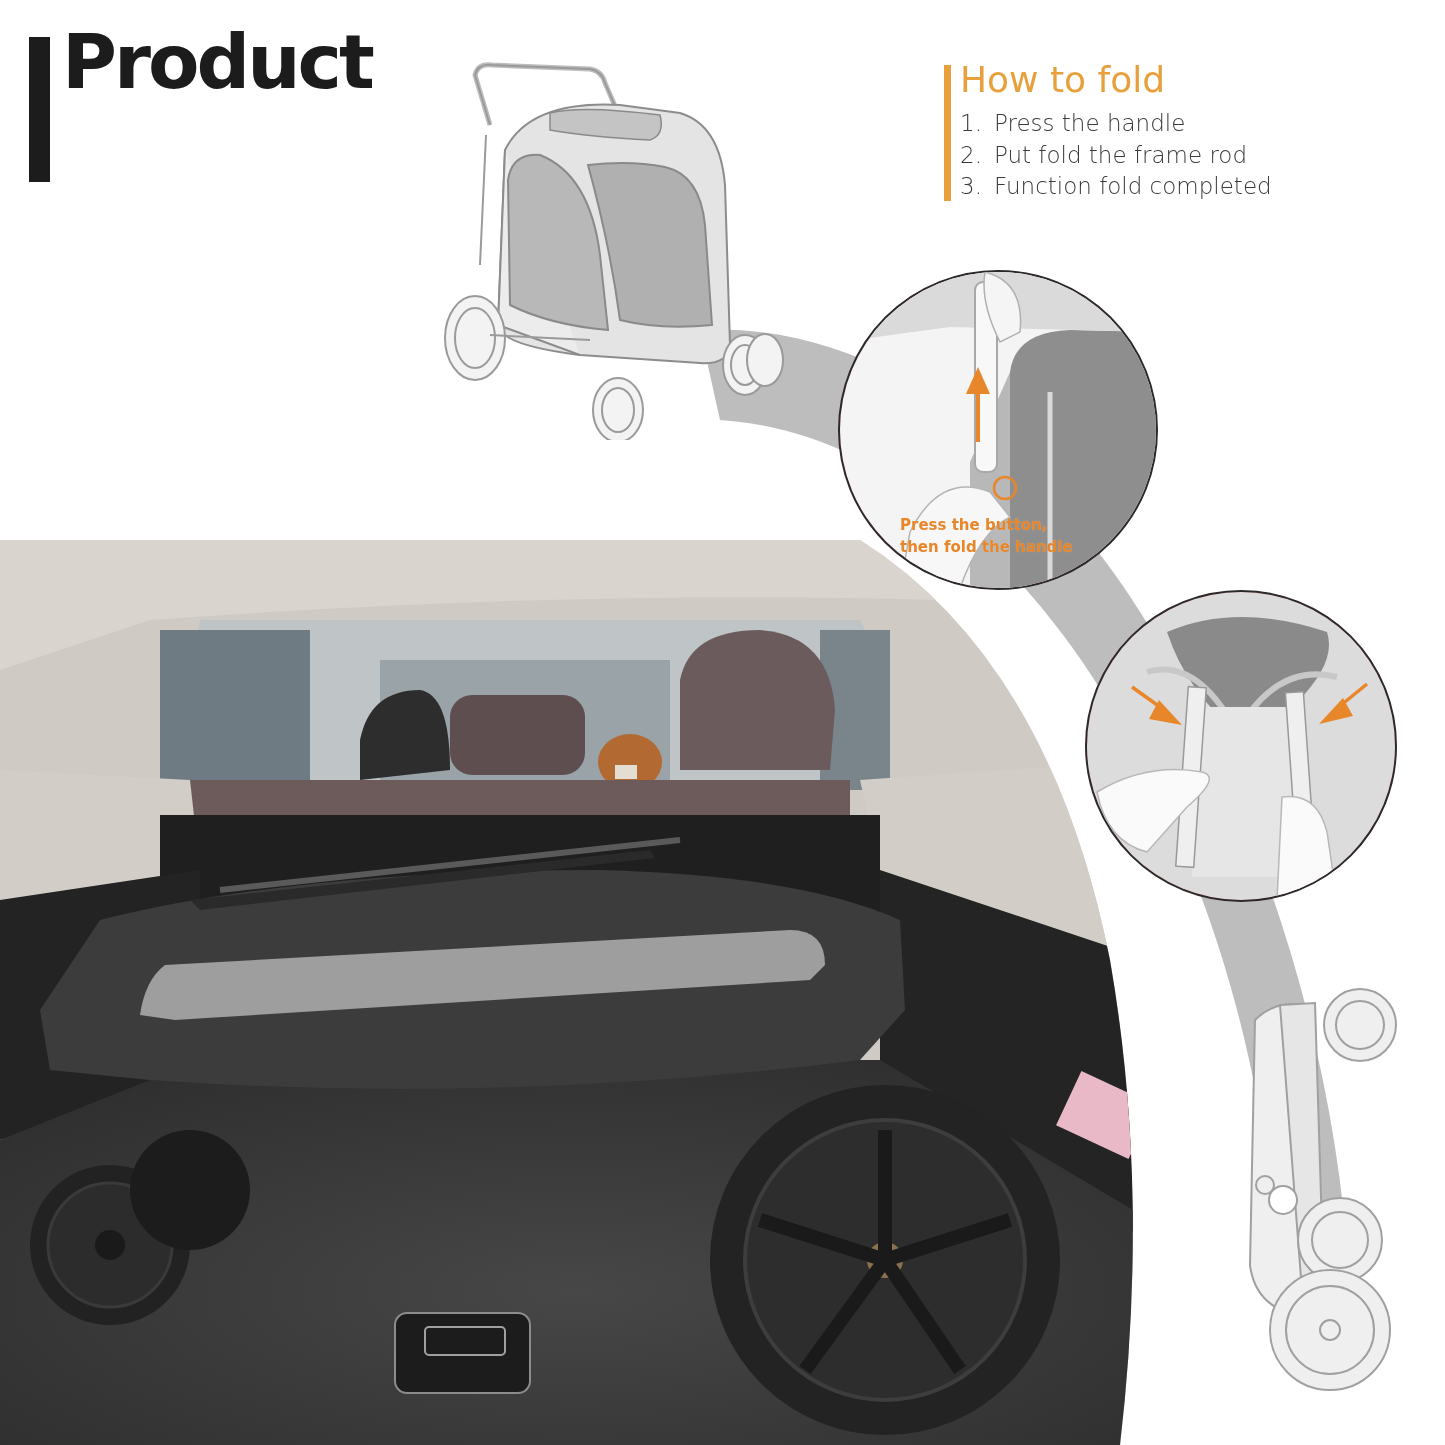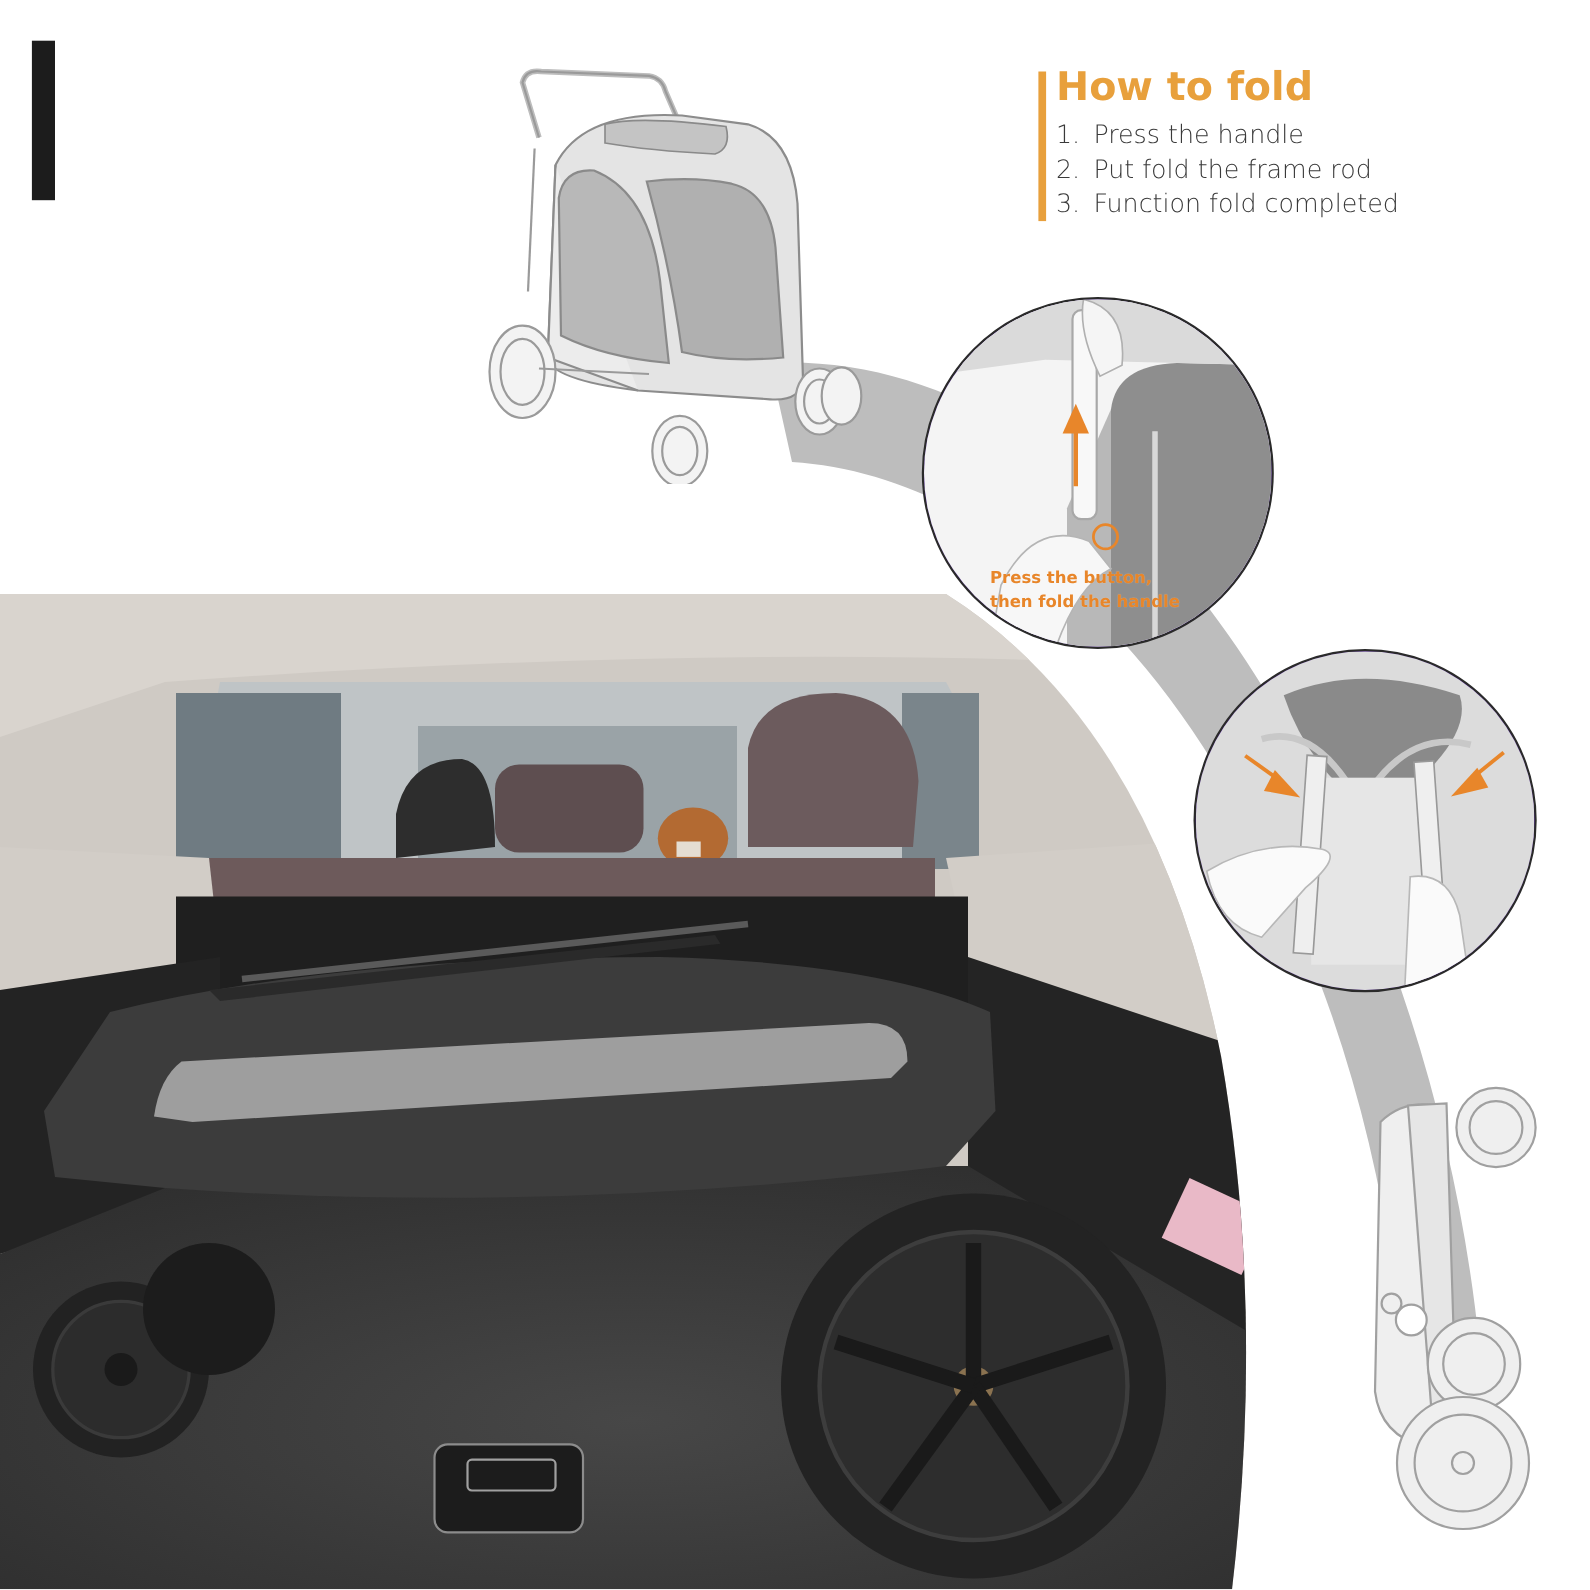--- a/index.html
+++ b/index.html
@@ -5,53 +5,54 @@
   html,body{margin:0;padding:0;background:#ffffff;}
   body{width:1445px;height:1445px;position:relative;overflow:hidden;font-family:"DejaVu Sans","Liberation Sans",sans-serif;}
   .abs{position:absolute;}
 
   
   .title-bar{left:29px;top:37px;width:21px;height:145px;background:#1c1c1c;}
   .title-text{left:62px;top:26px;font-family:"DejaVu Sans",sans-serif;font-weight:bold;font-size:75px;line-height:72px;color:#1c1c1c;letter-spacing:-3px;}
 
   
   .fold-bar{left:944px;top:65px;width:7px;height:136px;background:#e8a03c;}
-  .fold-heading{left:960px;top:58px;font-family:"DejaVu Sans",sans-serif;font-weight:bold;font-size:36px;line-height:44px;color:#e8a03c;}
+  .fold-heading{left:960px;top:58px;font-family:"DejaVu Sans",sans-serif;font-weight:normal;font-size:36px;line-height:44px;color:#e8a03c;}
   .fold-steps{left:960px;top:108px;margin:0;padding:0;list-style:none;font-family:"DejaVu Sans",sans-serif;font-size:23px;line-height:31.5px;color:#3a3a3a;font-weight:300;}
   .fold-steps li{display:flex;}
   .fold-steps .num{width:34px;}
 
   
   .arc-svg{left:0;top:0;width:1445px;height:1445px;pointer-events:none;}
 
   
   .stroller-top{left:430px;top:55px;width:360px;height:385px;}
 
   
-  .circle{border-radius:50%;border:2px solid #2a2a2a;overflow:hidden;background:#4c1d95;}
+  .circle{border-radius:50%;border:2px solid #2a2a2a;overflow:hidden;background:#7f1d1d;}
   .circle1{left:838px;top:270px;width:316px;height:316px;}
   .circle2{left:1085px;top:590px;width:308px;height:308px;}
   .press-note{left:60px;top:242px;font-family:"DejaVu Sans",sans-serif;font-weight:bold;font-size:15px;line-height:22px;color:#e8862a;text-shadow:0 0 1px rgba(255,255,255,.4);}
 
   
   .stroller-folded{left:1235px;top:985px;width:170px;height:420px;}
 
   
   .photo{left:0;top:540px;width:1150px;height:905px;}
 </style>
 </head>
 <body>
 
 <svg class="abs arc-svg" viewBox="0 0 1445 1445">
   <path d="M 700 330 C 900 320, 1080 480, 1190 700 C 1290 900, 1340 1100, 1350 1290
            L 1280 1290 C 1270 1110, 1230 930, 1140 760 C 1040 560, 880 430, 720 420 Z" fill="#bdbdbd"></path>
 </svg>
 
 <div class="abs title-bar"></div>
 <div class="abs title-text">
+  <div>Product</div>
 </div>
 
 <div class="abs fold-bar"></div>
 <div class="abs fold-heading">How to fold</div>
 <ol class="abs fold-steps">
   <li>
       <span class="num">1.</span>
       <span>Press the handle</span>
     </li>
   <li>

